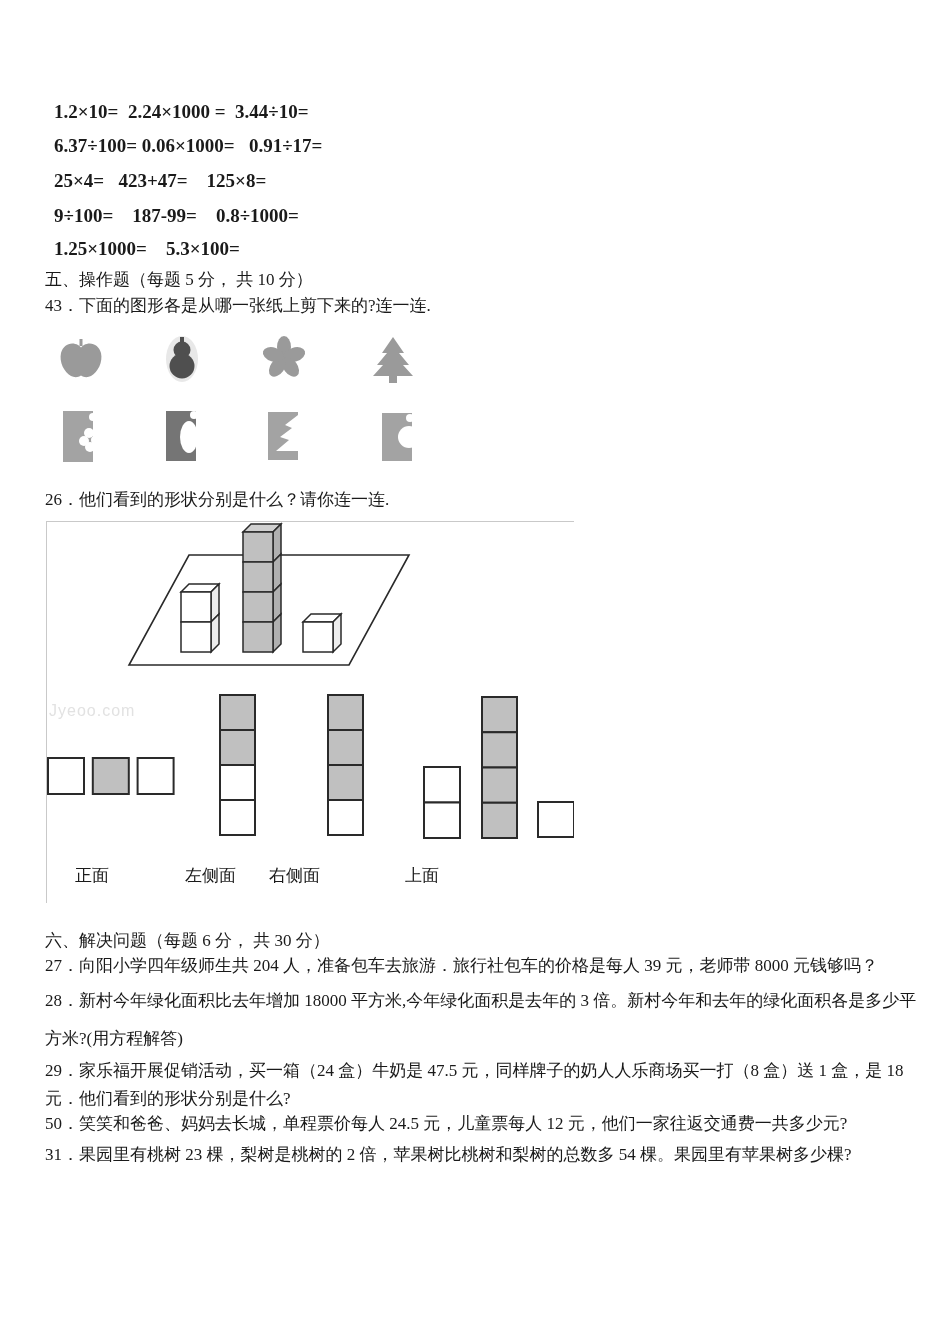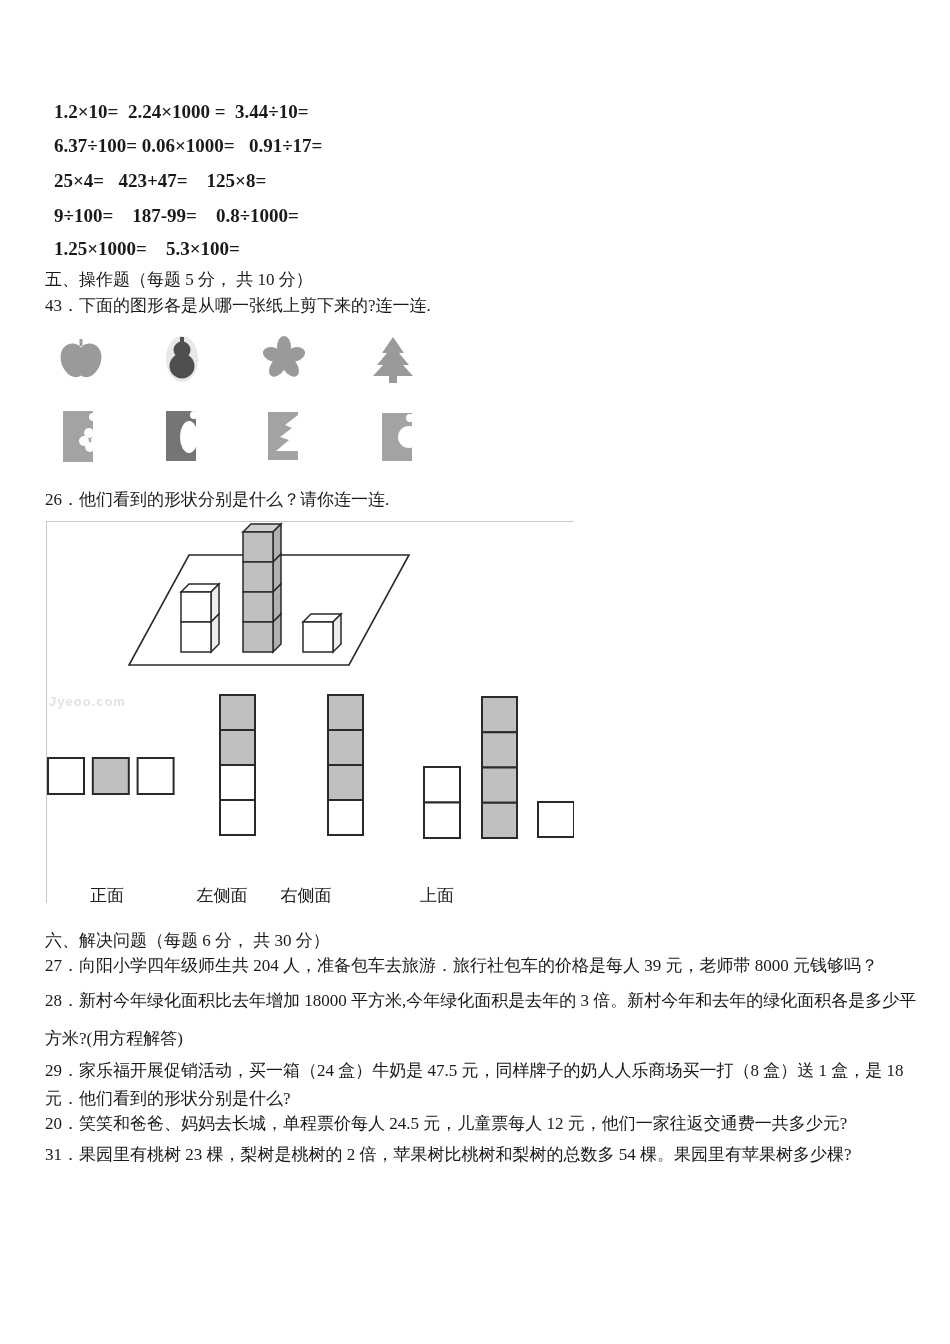--- a/index.html
+++ b/index.html
@@ -5,23 +5,23 @@
   html,body{margin:0;padding:0;background:#fff;}
   body{width:950px;height:1344px;position:relative;
        font-family:"Liberation Serif","DejaVu Serif",serif;color:var(--ink,#1a1a1a);}
   .abs{position:absolute;}
   .txt{left:45px;white-space:nowrap;font-size:17px;line-height:20px;}
   .heading{font-weight:400;}
   .arith{left:45px;white-space:pre;font-size:19px;font-weight:700;line-height:22px;margin-left:9px;}
   #figure-box{left:46px;top:521px;width:527px;height:381px;
               border-top:1px solid var(--box-border);border-left:1px solid var(--box-border);}
   #figure-box svg{position:absolute;left:0;top:0;}
-  .fig-label{position:absolute;top:362px;font-size:17px;text-align:center;white-space:nowrap;}
-  #watermark{position:absolute;left:2px;top:172px;font-size:13px;color:var(--watermark);
-             font-family:"Liberation Sans",sans-serif;letter-spacing:1px;font-weight:bold;}
+  .fig-label{position:absolute;top:342px;font-size:17px;text-align:left;white-space:nowrap;}
+  #watermark{position:absolute;left:2px;top:180px;font-size:16px;color:var(--watermark);
+             font-family:"Liberation Sans",sans-serif;letter-spacing:1px;}
   .plane{fill:none;stroke:var(--stroke);stroke-width:1.6;}
   .cf-w{fill:#ffffff;stroke:var(--stroke);stroke-width:1.5;}
   .ct-w{fill:#ffffff;stroke:var(--stroke);stroke-width:1.5;}
   .cs-w{fill:var(--white-side);stroke:var(--stroke);stroke-width:1.5;}
   .cf-g{fill:var(--gray-fill);stroke:var(--stroke);stroke-width:1.5;}
   .ct-g{fill:var(--gray-top);stroke:var(--stroke);stroke-width:1.5;}
   .cs-g{fill:var(--gray-side);stroke:var(--stroke);stroke-width:1.5;}
   .view-sq{stroke:var(--stroke);stroke-width:2;}
   .f-gray{fill:var(--gray-fill);} .f-white{fill:#ffffff;}
   .shape{fill:var(--shape-gray);}
@@ -144,14 +144,14 @@
   <div class="fig-label" style="left:222px;width:74px">右侧面</div>
   <div class="fig-label" style="left:358px;width:64px">上面</div>
 </div>
 
 <div class="abs txt heading" style="top:931px">六、解决问题（每题 6 分， 共 30 分）</div>
 <div class="abs txt" style="top:956px">27．向阳小学四年级师生共 204 人，准备包车去旅游．旅行社包车的价格是每人 39 元，老师带 8000 元钱够吗？</div>
 <div class="abs txt" style="top:991px">28．新村今年绿化面积比去年增加 18000 平方米,今年绿化面积是去年的 3 倍。新村今年和去年的绿化面积各是多少平</div>
 <div class="abs txt" style="top:1029px">方米?(用方程解答)</div>
 <div class="abs txt" style="top:1061px">29．家乐福开展促销活动，买一箱（24 盒）牛奶是 47.5 元，同样牌子的奶人人乐商场买一打（8 盒）送 1 盒，是 18</div>
 <div class="abs txt" style="top:1089px">元．他们看到的形状分别是什么?</div>
-<div class="abs txt" style="top:1114px">20．笑笑和爸爸、妈妈去长城，单程票价每人 24.5 元，儿童票每人 12 元，他们一家往返交通费一共多少元?</div>
+<div class="abs txt" style="top:1114px">50．笑笑和爸爸、妈妈去长城，单程票价每人 24.5 元，儿童票每人 12 元，他们一家往返交通费一共多少元?</div>
 <div class="abs txt" style="top:1145px">31．果园里有桃树 23 棵，梨树是桃树的 2 倍，苹果树比桃树和梨树的总数多 54 棵。果园里有苹果树多少棵?</div>
 
 </body></html>

